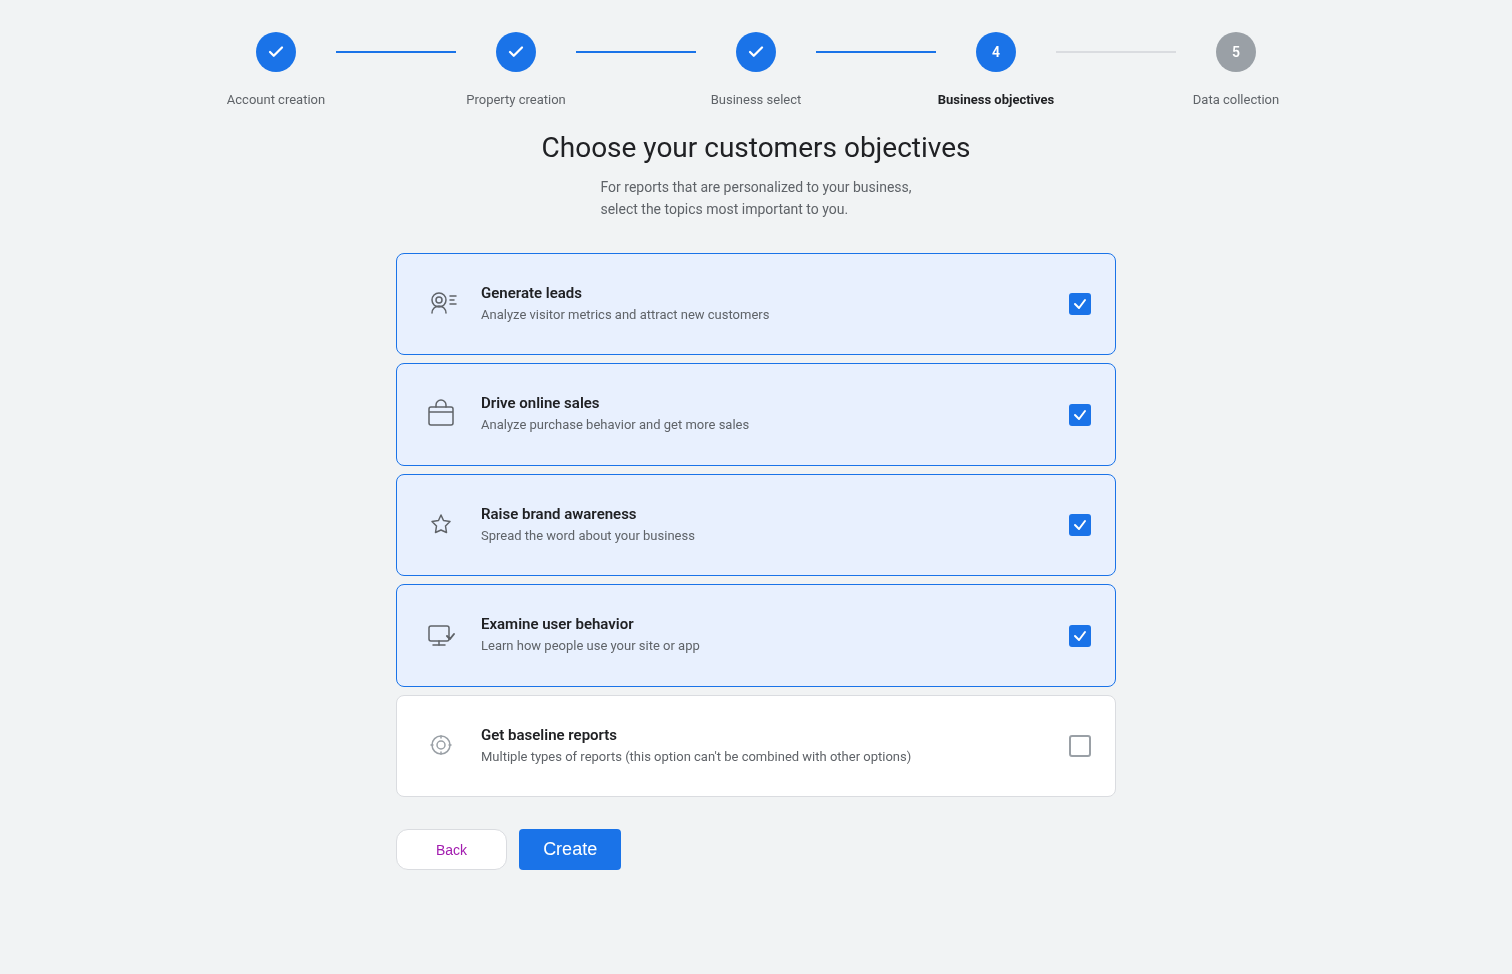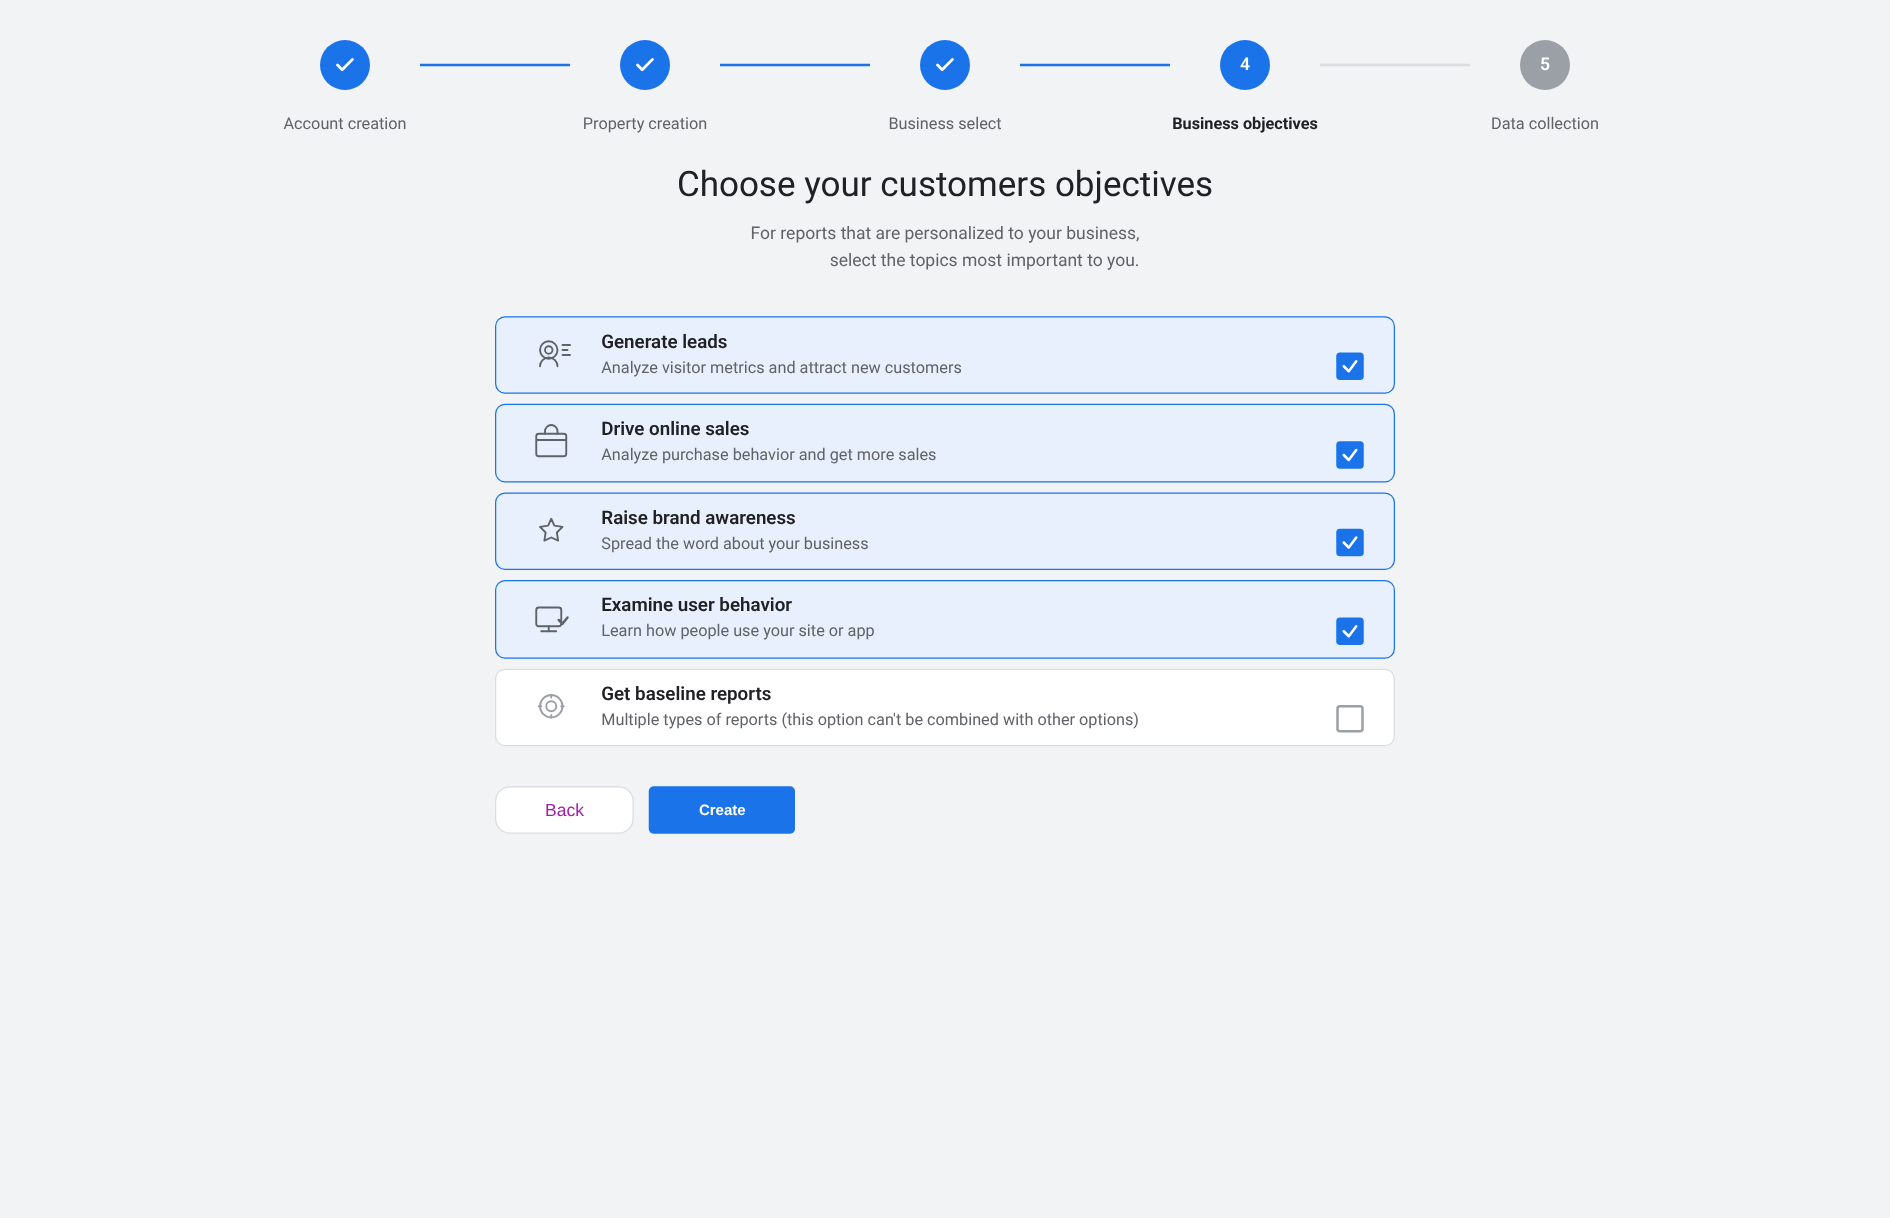--- a/index.html
+++ b/index.html
@@ -93,39 +93,39 @@
     .page-title {
       font-size: 28px;
       font-weight: 400;
       color: #202124;
       margin-bottom: 12px;
       text-align: center;
     }
     .page-subtitle {
       font-size: 14px;
       color: #5f6368;
-      text-align: right;
+      text-align: left;
       line-height: 1.6;
       margin-bottom: 32px;
     }
 
     
     .objectives-list {
       width: 100%;
       display: flex;
       flex-direction: column;
       gap: 8px;
     }
     .objective-card {
       background: #fff;
       border: 1.5px solid #dadce0;
       border-radius: 8px;
       display: flex;
-      align-items: flex-end;
-      padding: 10px 24px;
+      align-items: center;
+      padding: 30px 24px;
       cursor: pointer;
       transition: border-color 0.15s, background 0.15s;
     }
     .objective-card.selected {
       background: #e8f0fe;
       border-color: #1a73e8;
     }
     .objective-icon {
       width: 40px;
       height: 40px;
@@ -183,27 +183,27 @@
       padding: 10px 39px;
       border: 1px solid #dadce0;
       background: white;
       color: #a21caf;
       border-radius: 12px;
       font-size: 14px;
       font-weight: 500;
       cursor: pointer;
     }
     .btn-create {
-      padding: 10px 40px;
+      padding: 10px 24px;
       border: none;
       background: #1a73e8;
       color: white;
       border-radius: 4px;
-      font-size: 12px;
-      font-weight: 700;
+      font-size: 18px;
+      font-weight: 400;
       cursor: pointer;
     }
 
     
     svg { display: block; }
   </style>
 </head>
 <body>
 
 <nav class="stepper">

